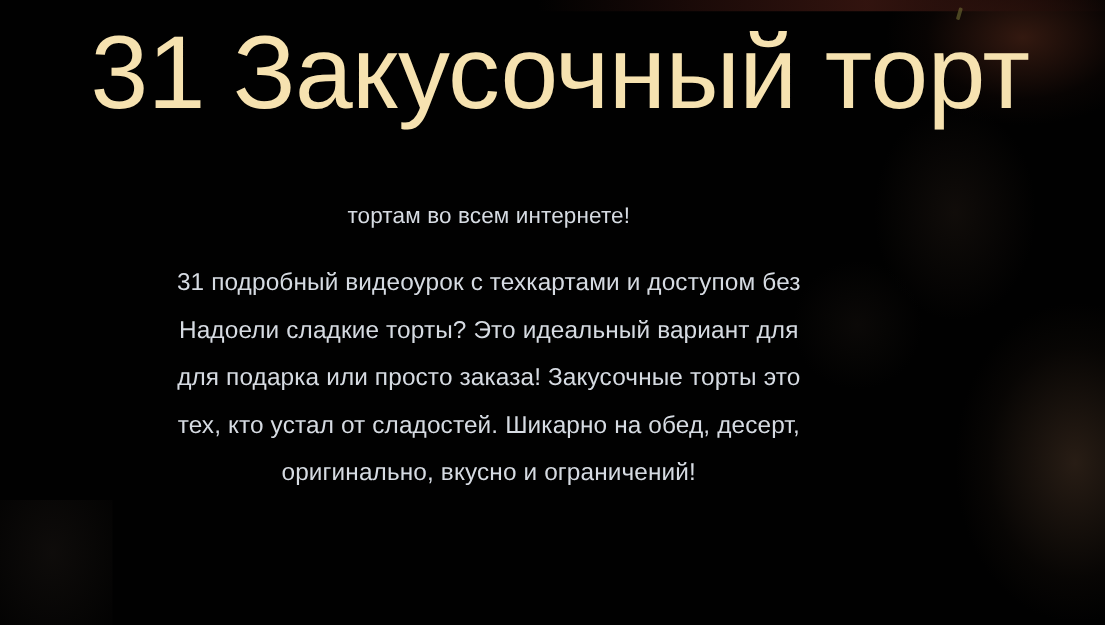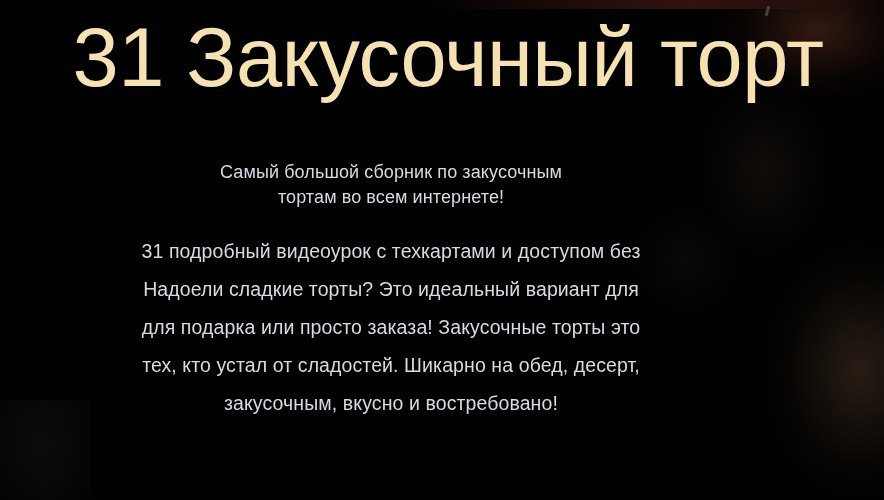--- a/index.html
+++ b/index.html
@@ -137,30 +137,29 @@
     <div class="bg-bottom-left"></div>
   </div>
 
   <div class="content">
 
     <h1 class="headline">31 Закусочный торт</h1>
 
     <div class="body-block">
 
       <p class="para para-lead">
-        <span class="nowrap-line">Самый большой сборник по закусочным</span>
         <span class="nowrap-line">тортам во всем интернете!</span>
       </p>
 
       <p class="para para-body para-gap-1">
         <span class="nowrap-line">31 подробный видеоурок с техкартами и доступом без</span>
       </p>
 
       <p class="para para-body para-gap-2">
         <span class="nowrap-line">Надоели сладкие торты? Это идеальный вариант для</span>
         <span class="nowrap-line">для подарка или просто заказа! Закусочные торты это</span>
         <span class="nowrap-line">тех, кто устал от сладостей. Шикарно на обед, десерт,</span>
-        <span class="nowrap-line">закусочным, вкусно и востребовано!</span>
+        <span class="nowrap-line">оригинально, вкусно и ограничений!</span>
       </p>
 
     </div>
   </div>
 </div>
 
 </body></html>

